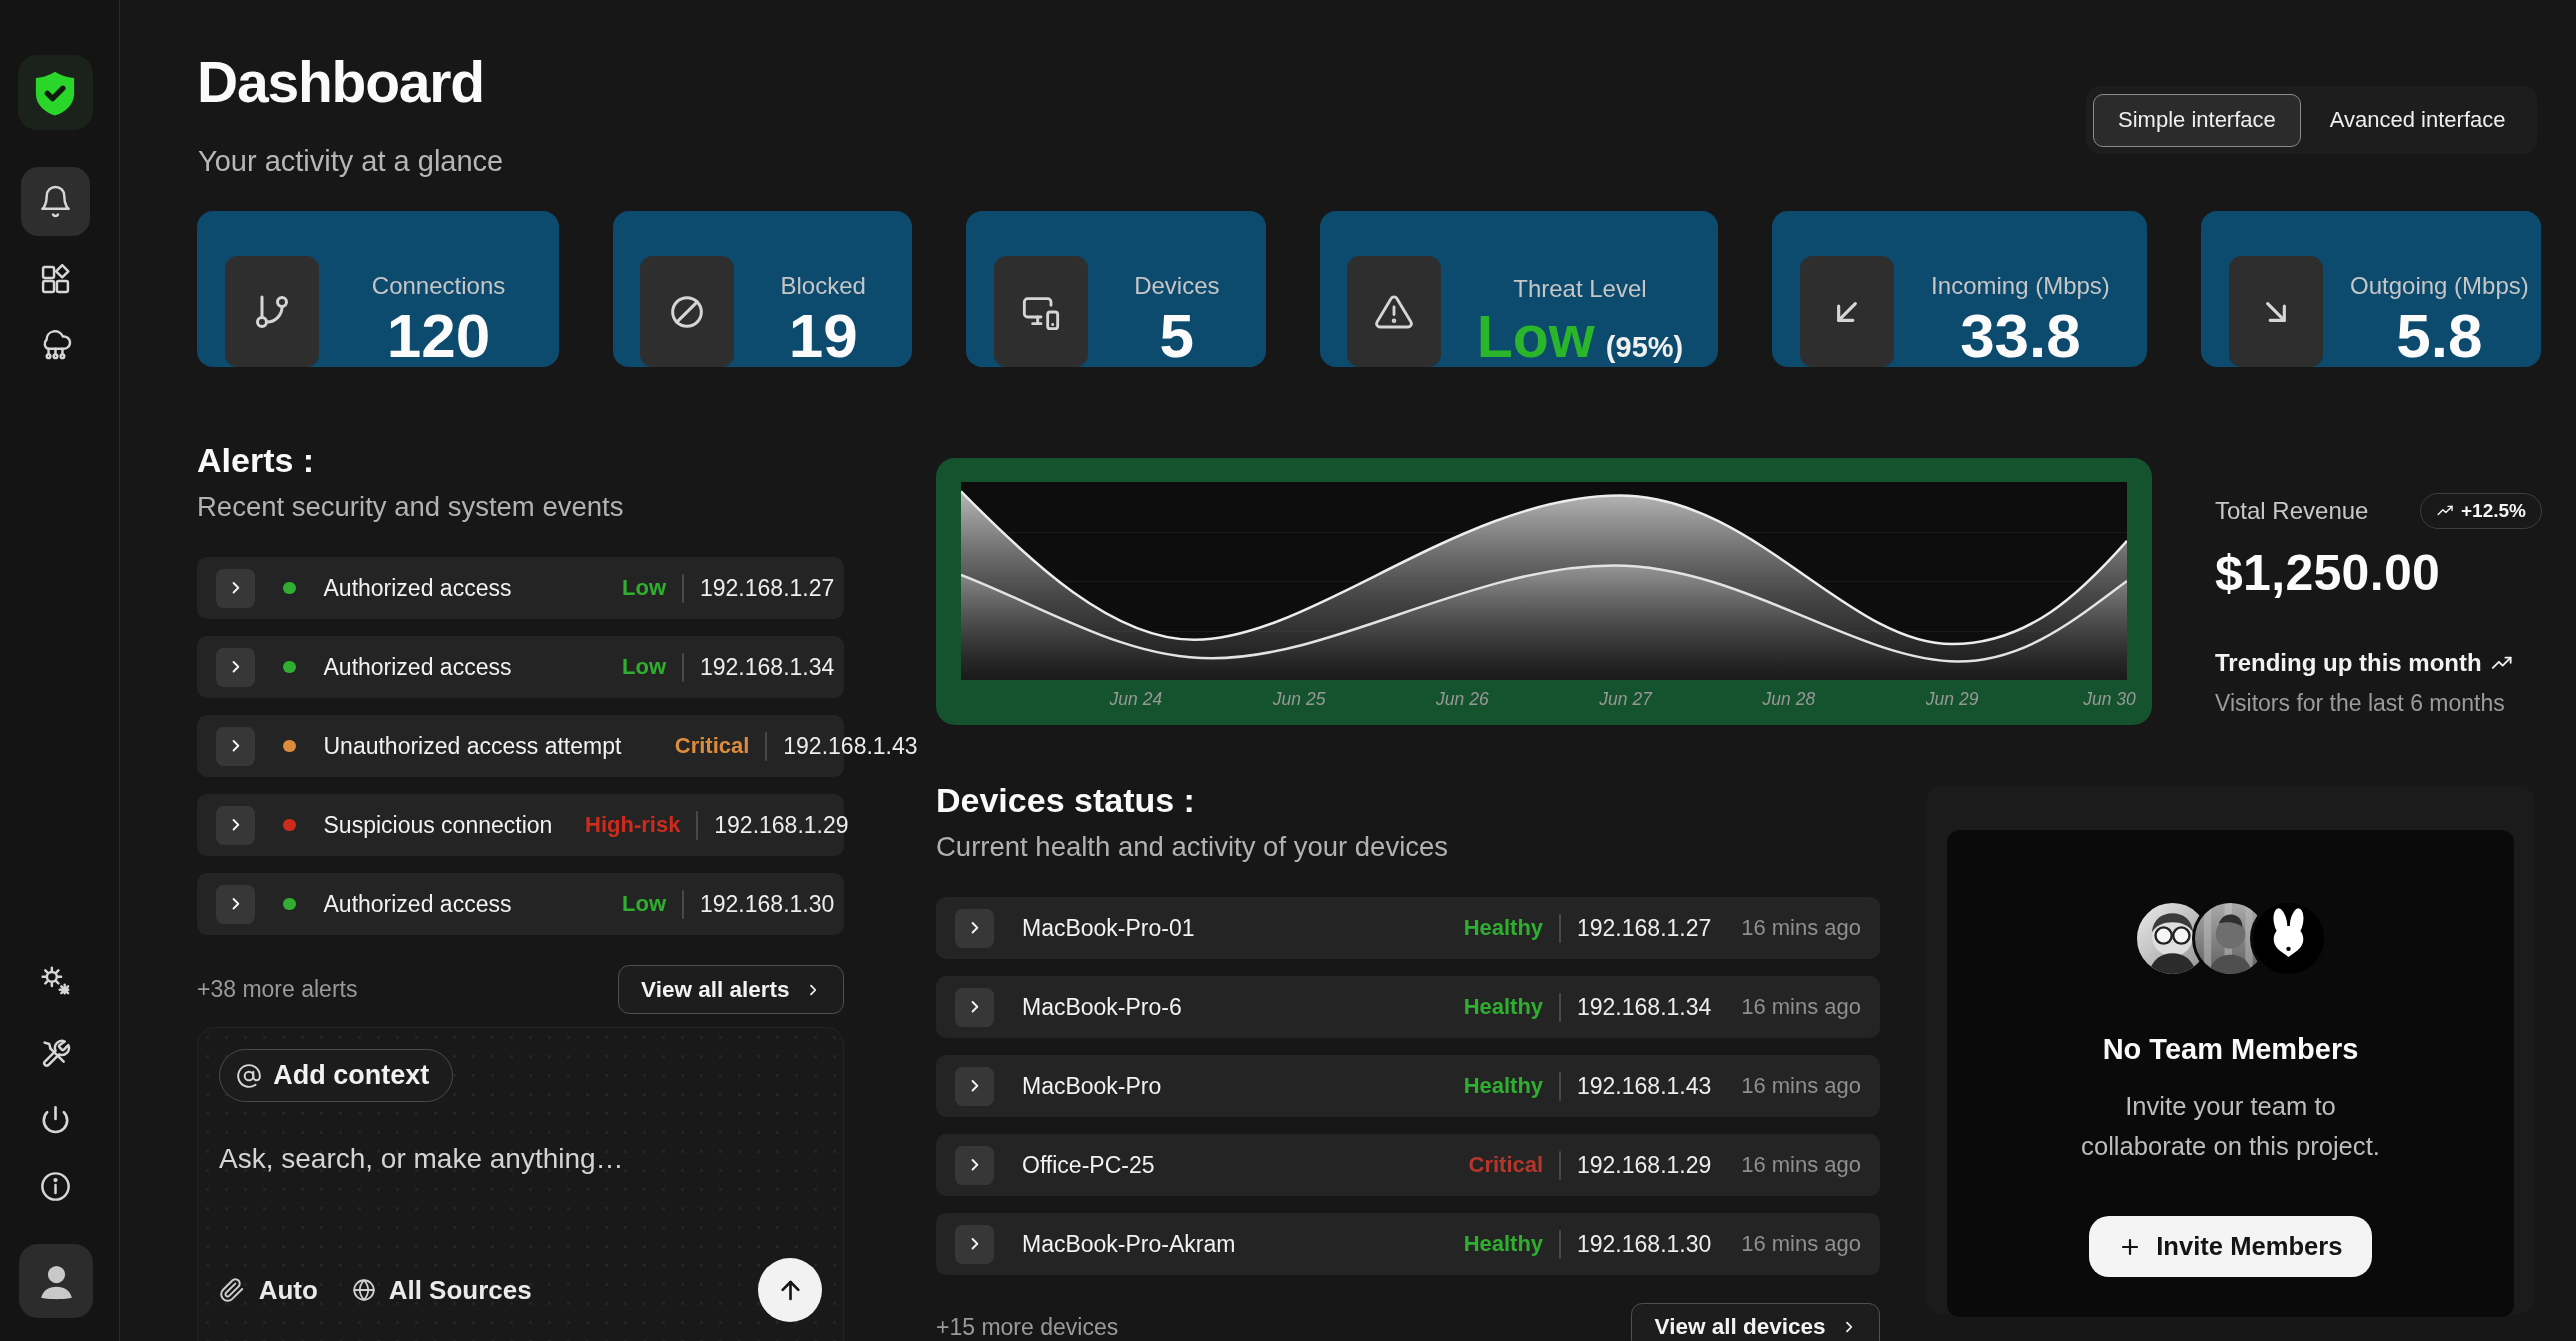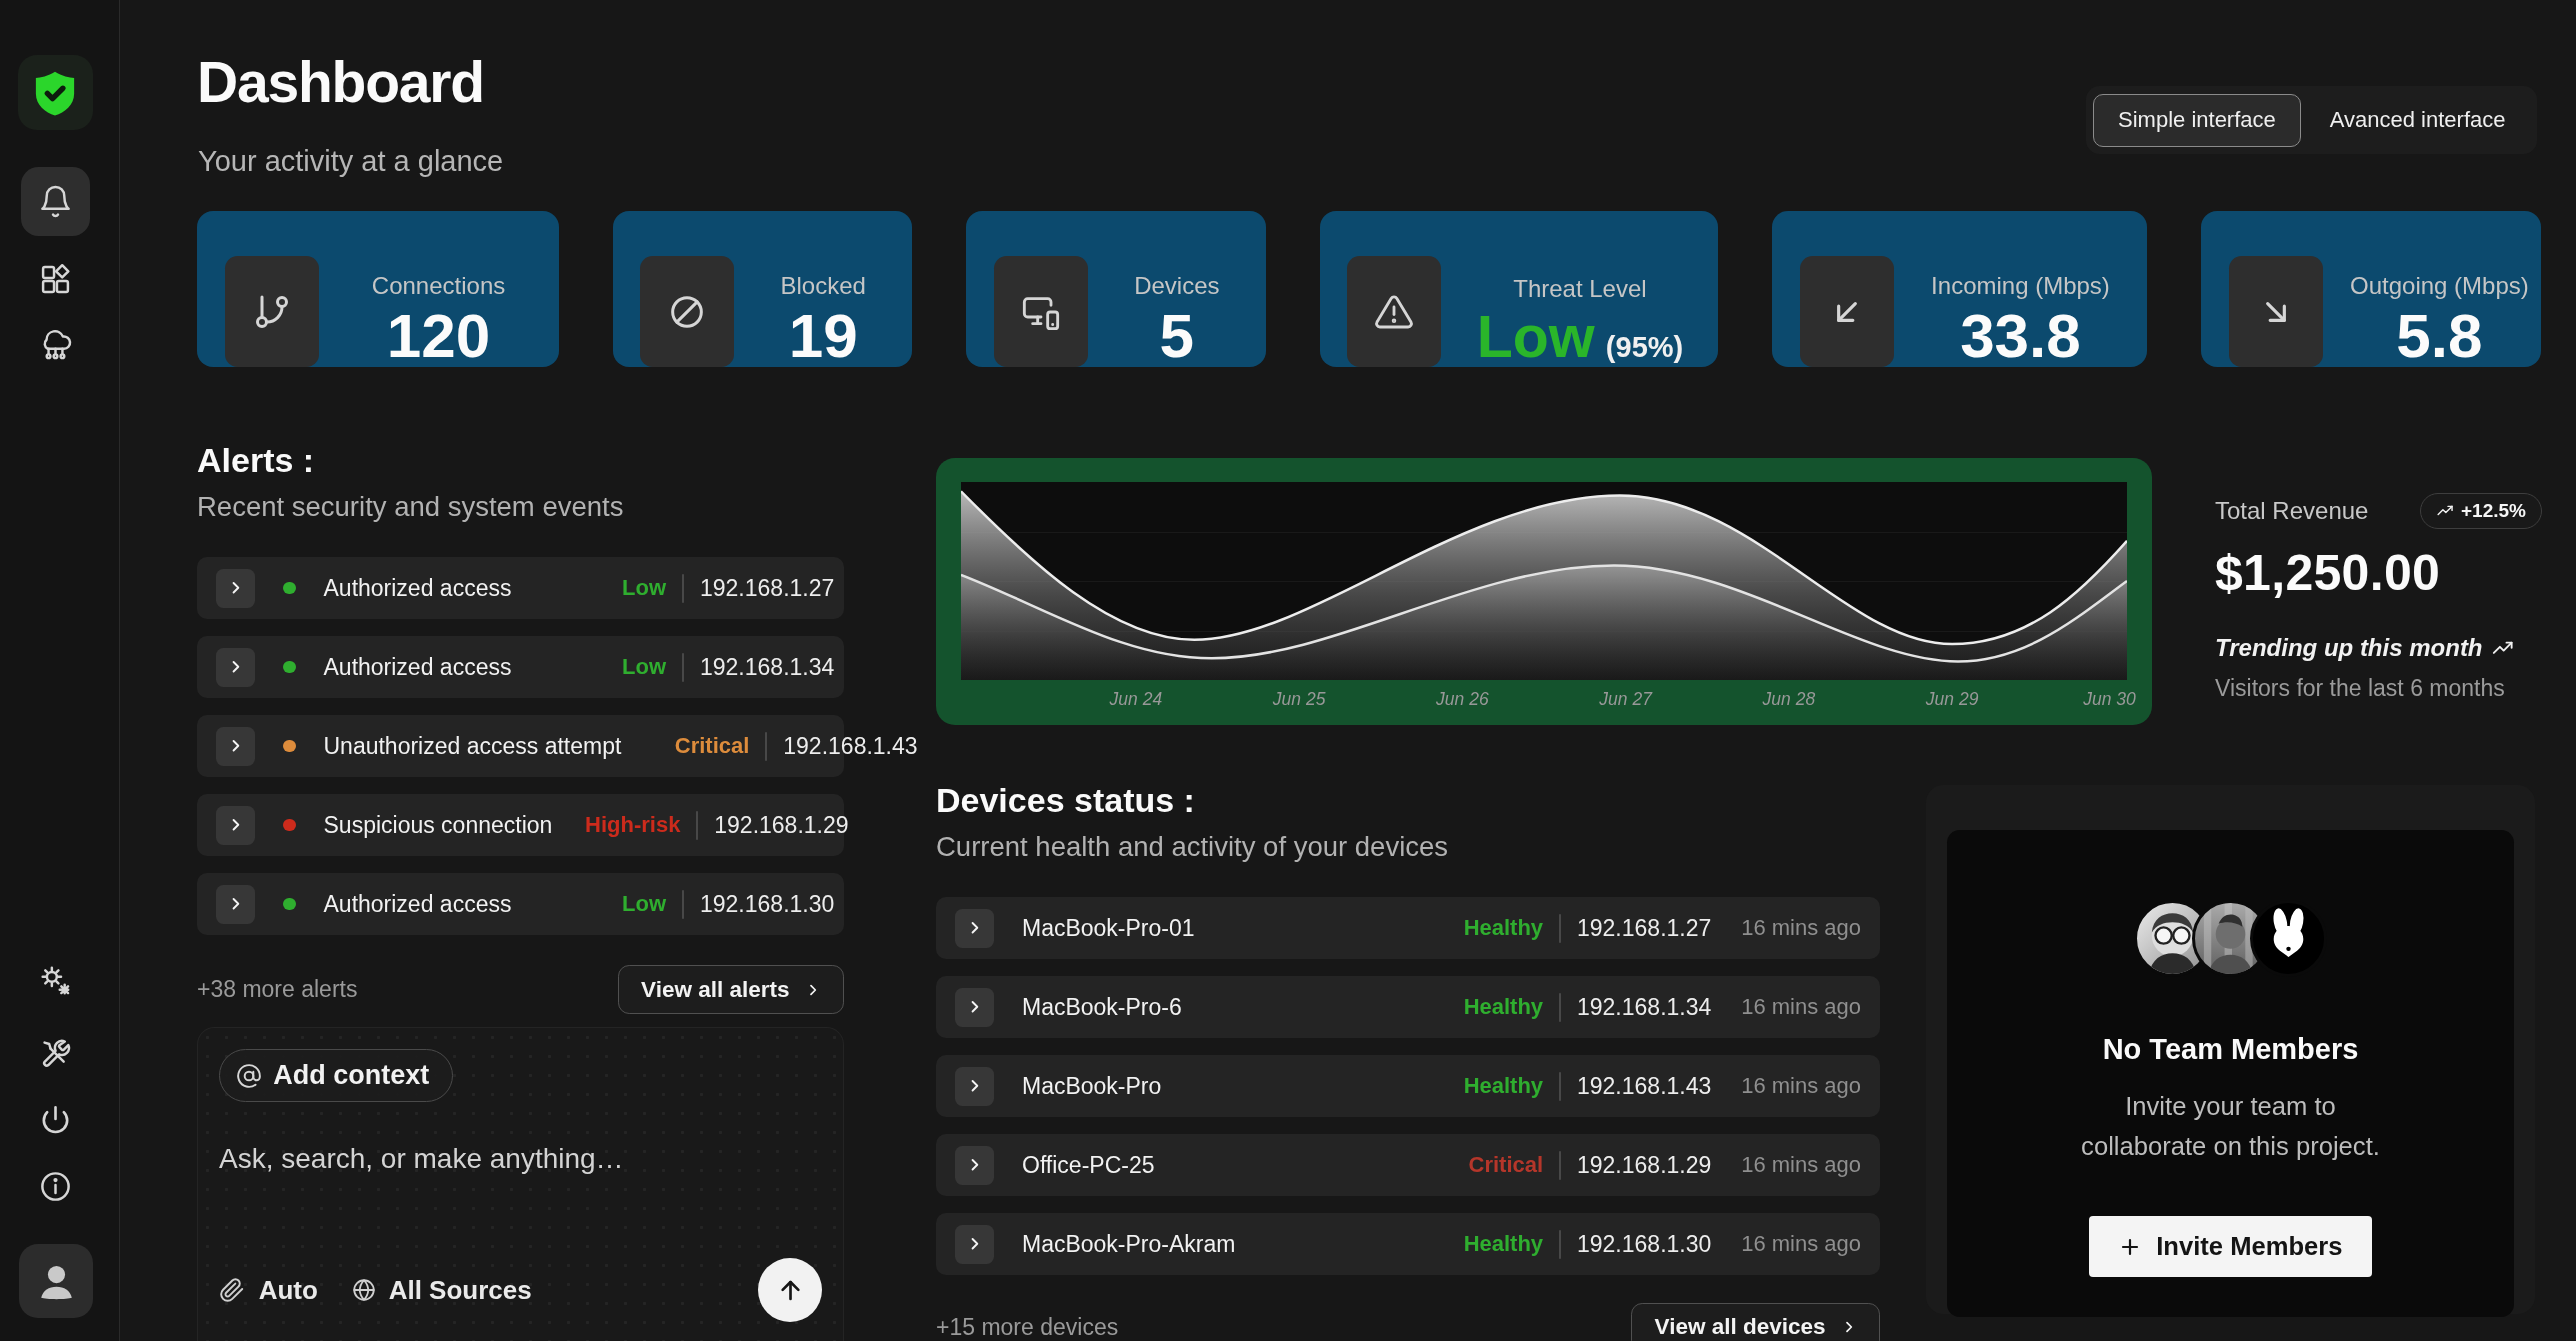--- a/index.html
+++ b/index.html
@@ -87,21 +87,21 @@
   .tick { position:absolute; top:8.7px; transform:translateX(-50%); font-size:17.5px; color:#989898; white-space:nowrap; }
 
   
   .revenue { position:absolute; left:2215px; top:493px; width:327px; }
   .rev-top { display:flex; align-items:center; justify-content:space-between; }
   .rev-label { font-size:24px; color:#c8c8c8; }
   .rev-badge { display:flex; align-items:center; gap:7.5px; border:1.2px solid #3e3e3e; border-radius:624px; padding:6.2px 15px; background:#191919; }
   .rev-badge .icon { width:17.5px; height:17.5px; color:#f0f0f0; }
   .rev-badge span { font-size:19px; font-weight:700; color:#f5f5f5; }
   .rev-amount { margin-top:15px; font-size:50px; font-weight:700; color:#fbfbfb; letter-spacing:0.3px; }
-  .rev-trend { margin-top:32px; display:flex; align-items:center; gap:8px;font-style:italic; }
+  .rev-trend { margin-top:47px; display:flex; align-items:center; gap:8px; }
   .rev-trend span { font-size:24px; font-weight:700; color:#f2f2f2; }
   .rev-trend .icon { width:22.5px; height:22.5px; }
   .rev-caption { margin-top:12.5px; font-size:23px; color:#9b9b9b; }
 
   
   .devices { position:absolute; left:936px; top:781px; width:944px; }
   .dname { font-size:23px; color:#f2f2f2; font-weight:500; white-space:nowrap; }
   .dstatus { font-size:22px; font-weight:700; min-width:94px; text-align:right; }
   .st-healthy { color:#2fae2f; } .st-critical { color:#b5362a; }
   .dip { font-size:23px; color:#ededed; width:131px; white-space:nowrap; }
@@ -112,21 +112,21 @@
   .team-inner { width:100%; height:100%; background:#0a0a0a; border-radius:12.5px; display:flex; flex-direction:column; align-items:center; padding-top:70px;margin-top:24px; }
   .avatars { display:flex; }
   .av { width:77px; height:77px; border-radius:50%; border:3.7px solid #0a0a0a; overflow:hidden; flex:none; }
   .av + .av { margin-left:-19px; }
   .av-1 { background:linear-gradient(135deg,#ececec,#8f8f8f); }
   .av-2 { background:linear-gradient(180deg,#aaaaaa,#5f5f5f); }
   .av-3 { background:#000; display:flex; align-items:center; justify-content:center; }
   .av svg { width:100%; height:100%; display:block; }
   .team-title { margin-top:56px; font-size:29px; font-weight:700; color:#fafafa; }
   .team-desc { margin-top:21px; font-size:25.6px; color:#bdbdbd; line-height:1.55; text-align:center; }
-  .invite-btn { margin-top:50px; display:flex; align-items:center; gap:13.7px; background:#f4f4f4; border-radius:4px; padding:16px 29px; cursor:pointer; }
+  .invite-btn { margin-top:50px; display:flex; align-items:center; gap:13.7px; background:#f4f4f4; border-radius:20px; padding:16px 29px; cursor:pointer; }
   .invite-btn .icon { width:24px; height:24px; color:#141414; }
   .invite-btn span { font-size:25.6px; font-weight:700; color:#141414; }
 </style>
 </head>
 <body>
 
 <div class="page">
 
   <div class="sidebar">
     <div class="side-item logo-tile">

